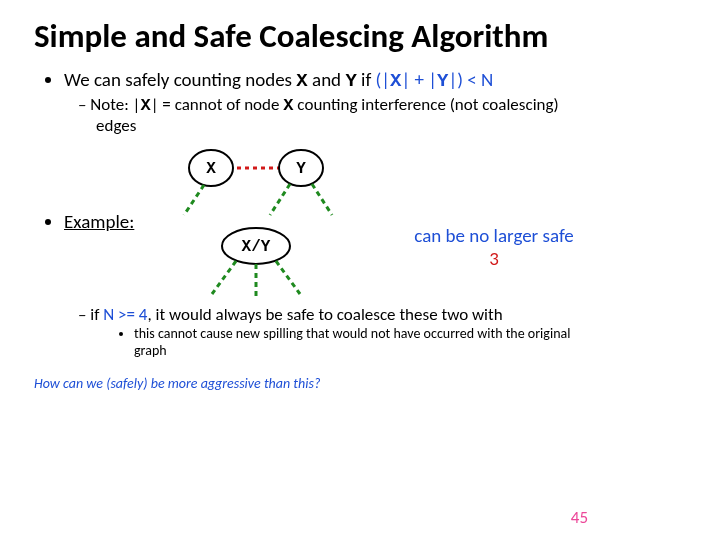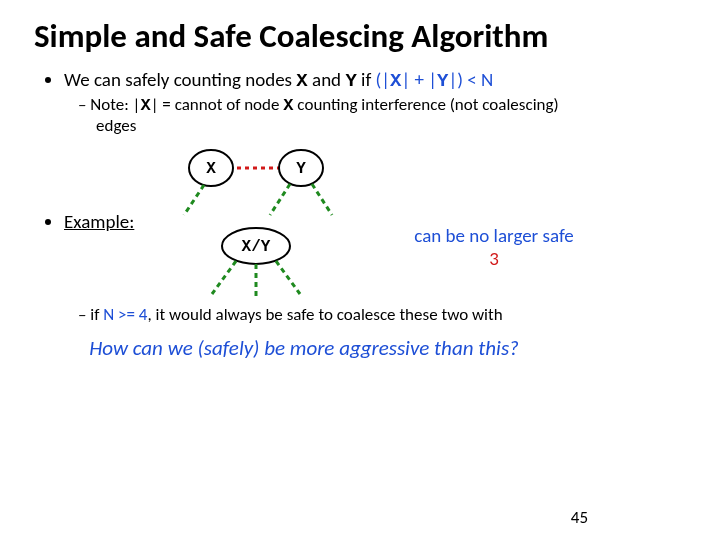--- a/index.html
+++ b/index.html
@@ -73,30 +73,29 @@
   }
   .side-text {
     flex: 1;
     font-size: 19px;
     padding-left: 18px;
   }
   .side1 { margin-top: 18px; }
   .side2 { margin-top: 30px; text-align: center; line-height: 1.2; }
 
   .closing {
-    font-size: 21px;
-    text-align: center;
-    margin-top: 10px;
+    font-size: 14px;
+    margin-top: 16px;
   }
   .pagenum {
     position: absolute;
     right: 20px;
     bottom: 12px;
     font-size: 17px;
-    color: #000000;
+    color: #ec4899;
   }
 </style>
 </head>
 <body>
 
 <div class="slide">
 
   <div class="title">Simple and Safe Coalescing Algorithm</div>
 
   <ul class="top">
@@ -144,20 +143,23 @@
           <div class="side2 blue">
             <br>
             <span>can be no larger safe </span><span class="red">3</span>
           </div>
         </div>
       </div>
 
       <ul class="sub1">
         <li>
           <span>if </span><span class="blue">N &gt;= 4</span><span>, it would always be safe to coalesce these two with</span>
+          <ul class="sub2">
+            <li>this cannot cause new spilling that would not have occurred with the original graph</li>
+          </ul>
         </li>
       </ul>
     </li>
   </ul>
 
   <div class="closing blue italic">How can we (safely) be more aggressive than this?</div>
 
   <div class="pagenum">45</div>
 </div>
 

